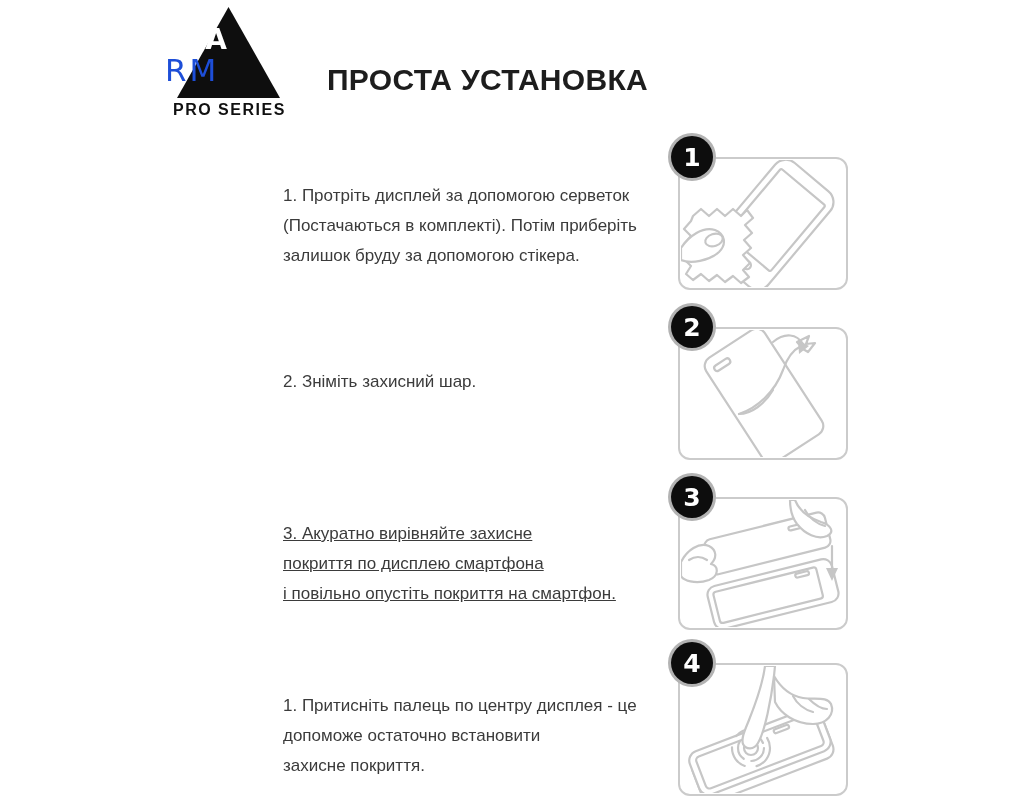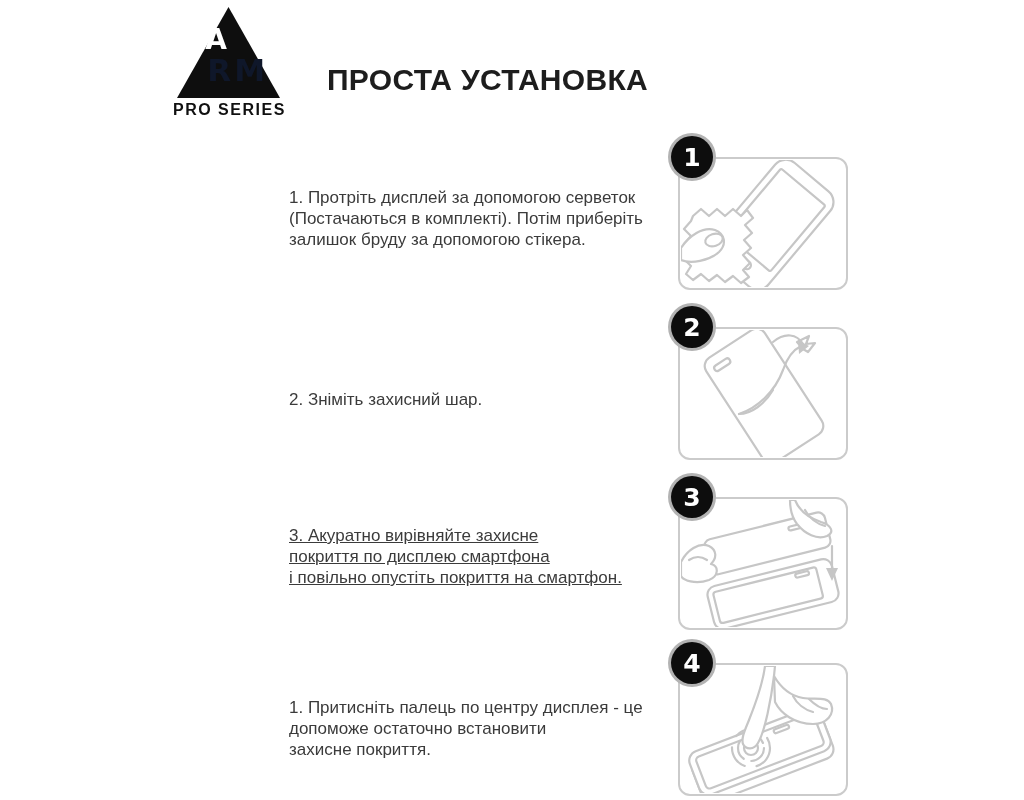--- a/index.html
+++ b/index.html
@@ -12,40 +12,40 @@
   .logo-triangle{
     position:absolute;left:12px;top:2px;width:103px;height:91px;background:#0e0e0e;
     clip-path:polygon(50% 0,0 100%,100% 100%);
   }
   .logo-letter-a{
     position:absolute;left:0;top:21px;width:103px;text-align:center;
     color:#fff;font-weight:bold;font-size:28px;line-height:28px;letter-spacing:1px;
     font-family:"DejaVu Sans", sans-serif;
   }
   .logo-letters-rm{
-    position:absolute;left:0;top:50px;width:103px;text-align:right;
-    color:#0f172a;font-weight:bold;font-size:31px;line-height:31px;letter-spacing:3px;
+    position:absolute;left:0;top:50px;width:103px;text-align:left;
+    color:#1d4ed8;font-weight:normal;font-size:31px;line-height:31px;letter-spacing:3px;
     font-family:"DejaVu Sans", sans-serif;
   }
   .logo-subtitle{
     position:absolute;left:8px;top:96px;width:112px;text-align:right;
     color:#101010;font-weight:bold;font-size:16px;letter-spacing:1.5px;white-space:nowrap;
   }
   
   .page-title{
     position:absolute;left:315px;top:51px;margin:12px;
     font-size:30px;font-weight:bold;color:#1d1d1d;letter-spacing:.3px;white-space:nowrap;
   }
   
   .step-text{
-    position:absolute;left:283px;width:400px;margin:6px;
-    font-size:17px;line-height:21px;color:#3b3b3b;white-space:pre-line;
+    position:absolute;left:283px;width:400px;margin:0;
+    font-size:17px;line-height:30px;color:#3b3b3b;white-space:pre-line;
   }
   .step-text.s1{top:181px;}
-  .step-text.s2{top:383px;}
+  .step-text.s2{top:367px;}
   .step-text.s3{top:519px;text-decoration:underline;}
   .step-text.s4{top:691px;}
   
   .figure{
     position:absolute;left:678px;width:170px;height:133px;box-sizing:border-box;
     border:2px solid #cbcbcb;border-radius:12px;background:#fff;
   }
   .figure.f1{top:157px;} .figure.f2{top:327px;}
   .figure.f3{top:497px;} .figure.f4{top:663px;}
   .badge{

